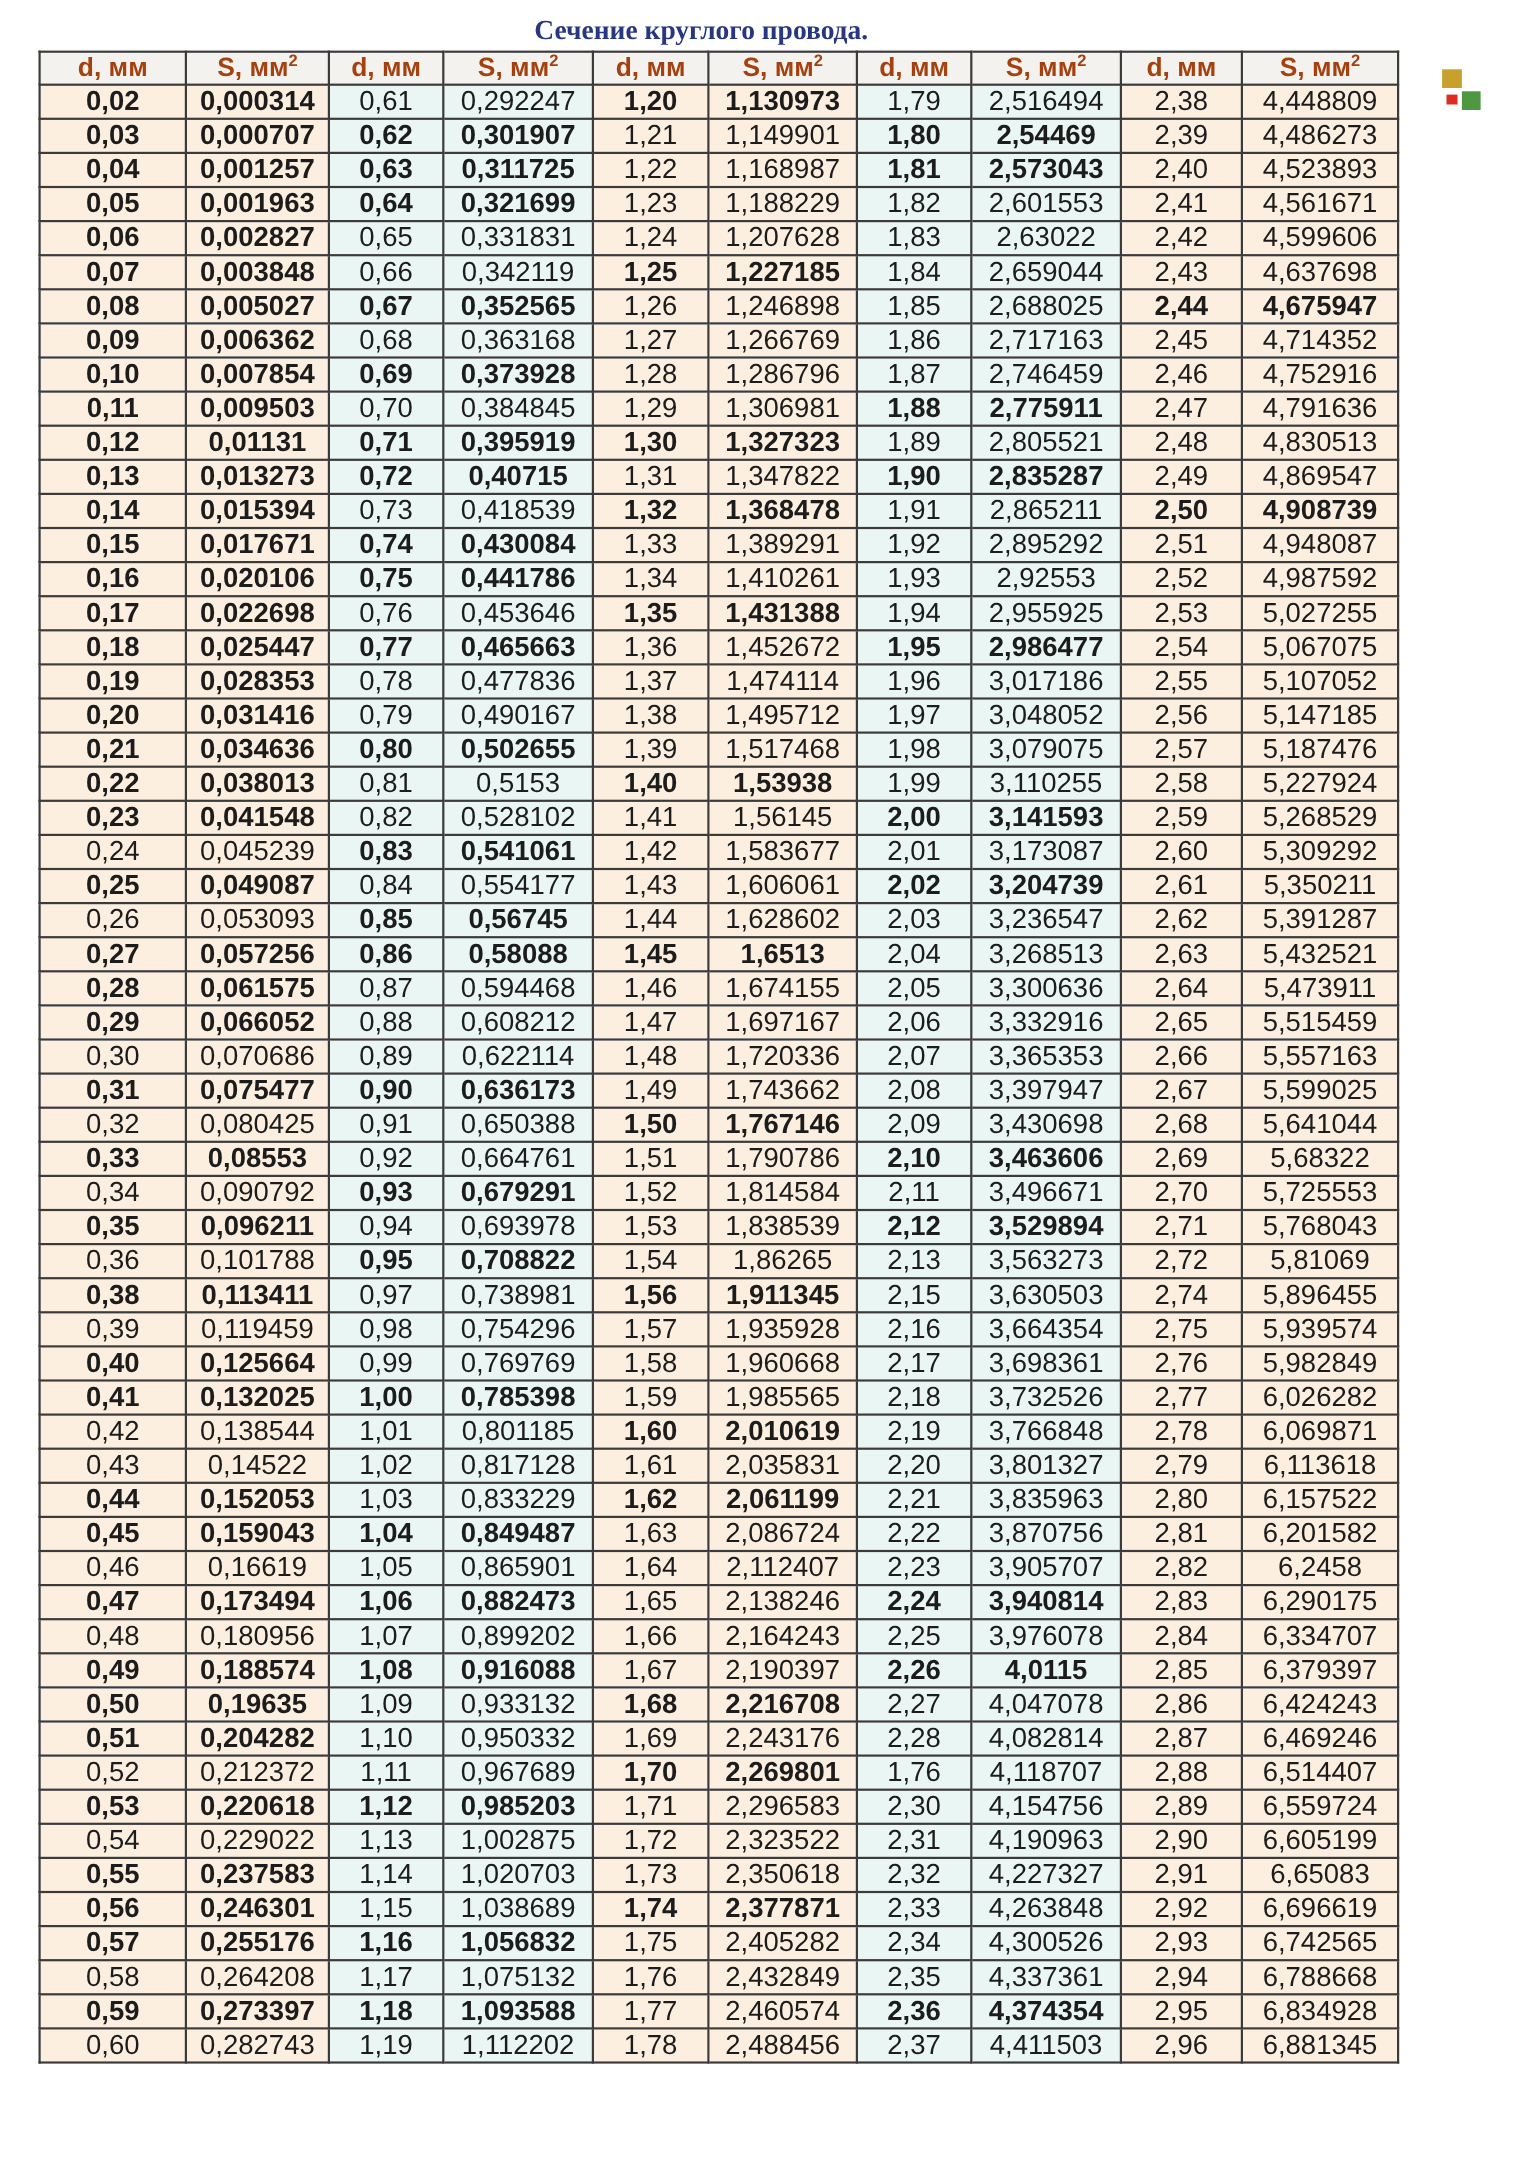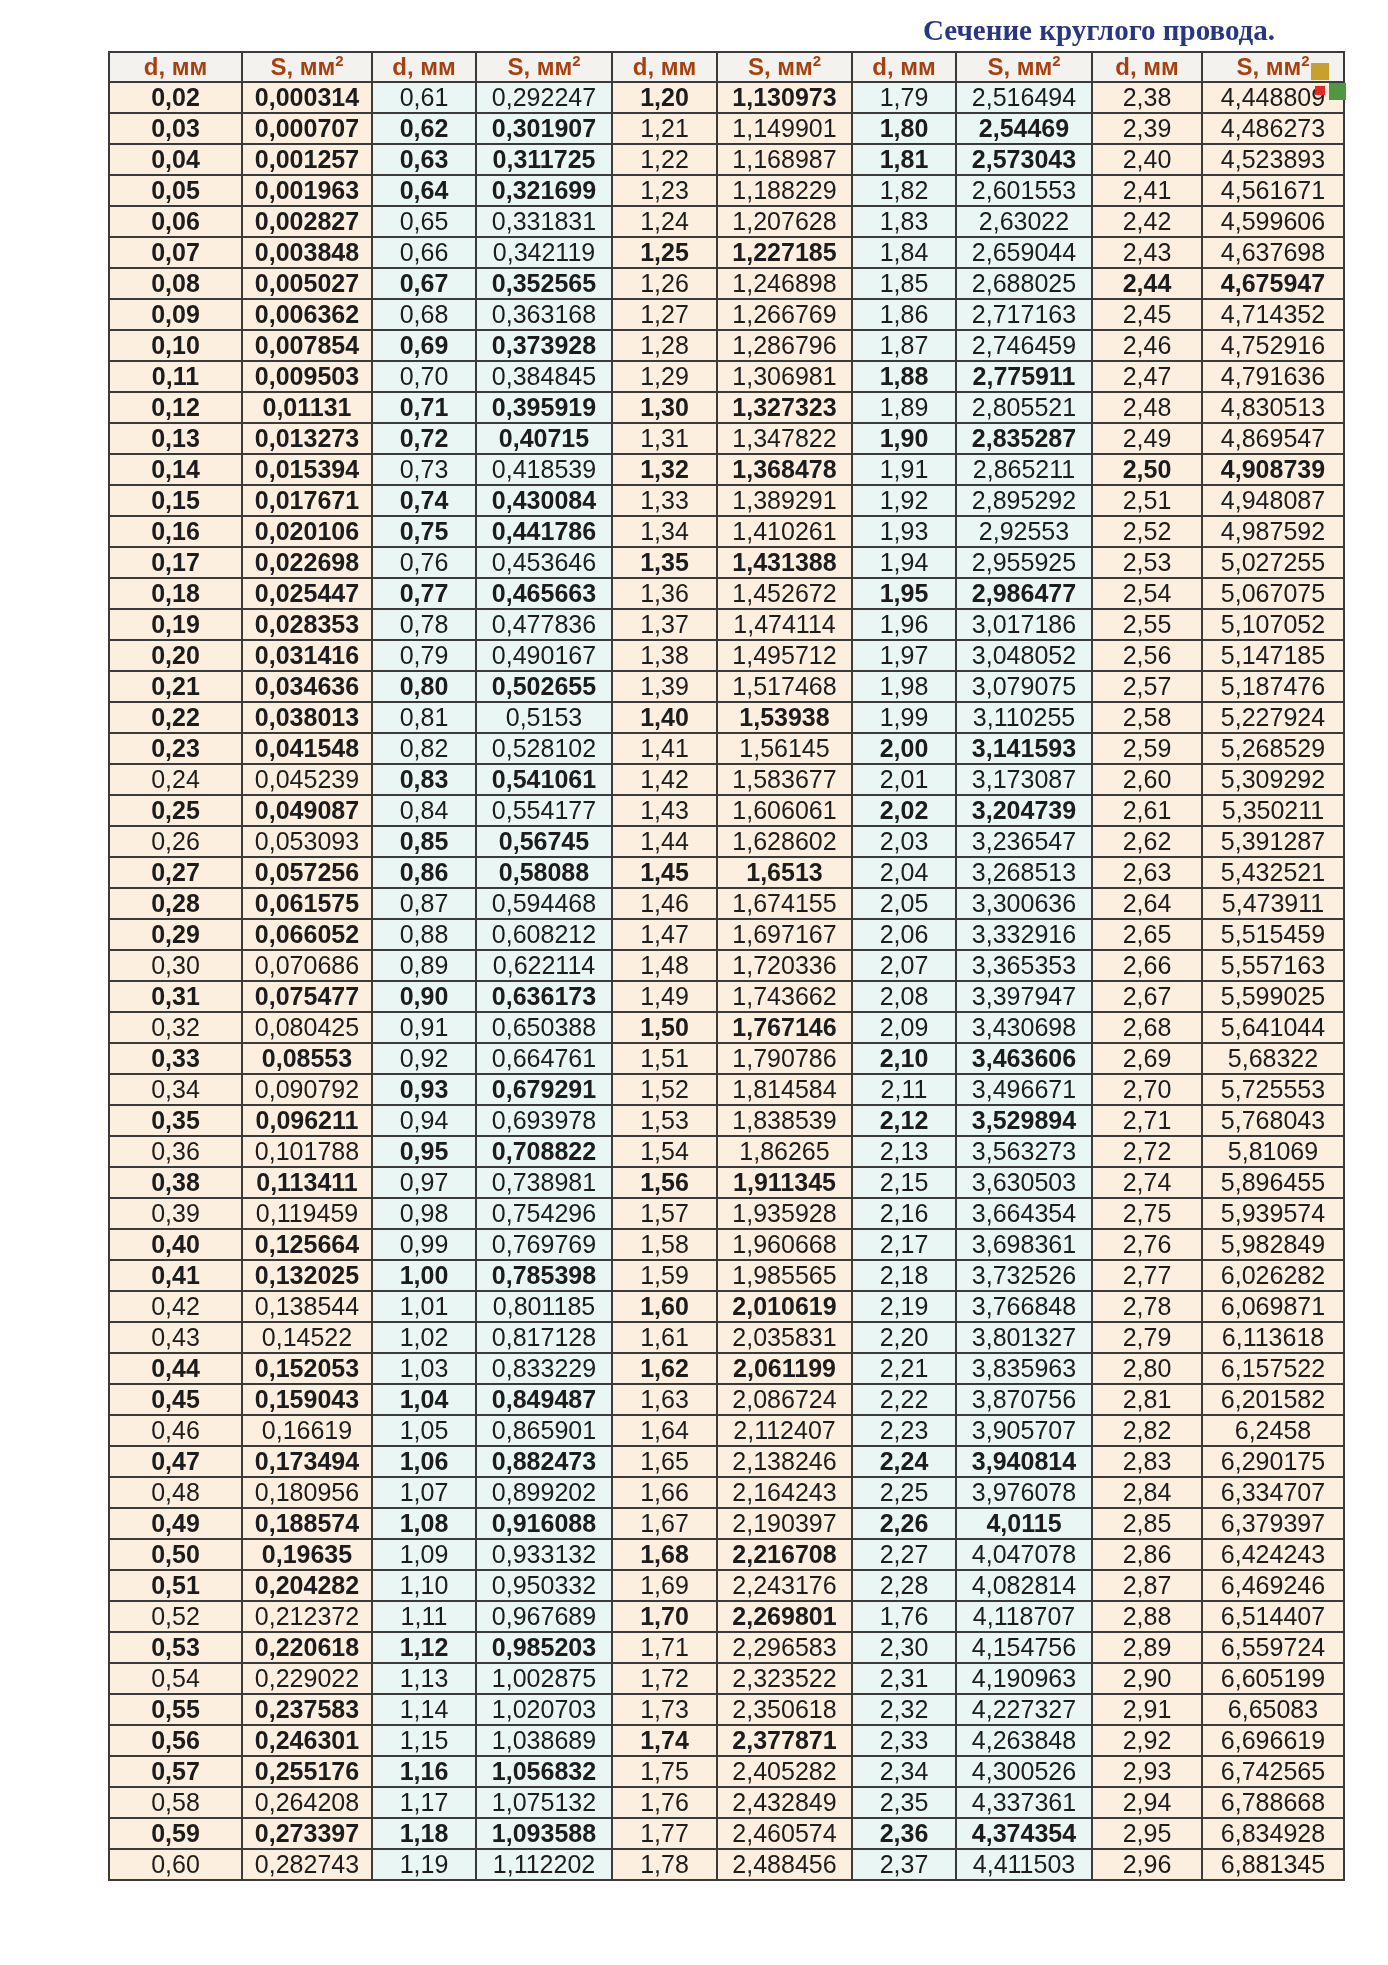--- a/index.html
+++ b/index.html
@@ -2,27 +2,27 @@
 <html style="--title-color: #283780; --header-text: #a5410f; --header-bg: #f3f2ee; --black-text: #1c1c1c; --red-text: #ed1c24; --peach-bg: #fcefe0; --cyan-bg: #e9f6f3; --border-color: #3b3b3b; --logo-yellow: #c8a02c; --logo-red: #e02b20; --logo-green: #4f9740;"><head>
 <meta charset="utf-8">
 <style>
   html,body{margin:0;padding:0;}
   body{
     width:1388px;height:1965px;background:#ffffff;position:relative;
     font-family:"Liberation Sans",sans-serif;
     -webkit-font-smoothing:antialiased;
   }
   .title{
-    margin:14px 0 4px 0;width:1275px;text-align:right;
+    margin:14px 0 4px 0;width:1275px;text-align:center;
     font-family:"Liberation Serif",serif;font-weight:bold;
-    font-size:29px;color:var(--title-color,#283780);
+    font-size:25px;color:var(--title-color,#283780);
   }
   table.wire{
     border-collapse:collapse;table-layout:fixed;width:1235px;
-    margin-left:108px;
+    margin-left:35px;
   }
   table.wire th,table.wire td{
     border:2px solid var(--border-color,#3b3b3b);
     text-align:center;vertical-align:middle;padding:0;
     overflow:hidden;white-space:nowrap;
   }
   table.wire th{
     background:var(--header-bg,#f3f2ee);
     color:var(--header-text,#a5410f);
     font-size:24px;font-weight:bold;height:27px;

